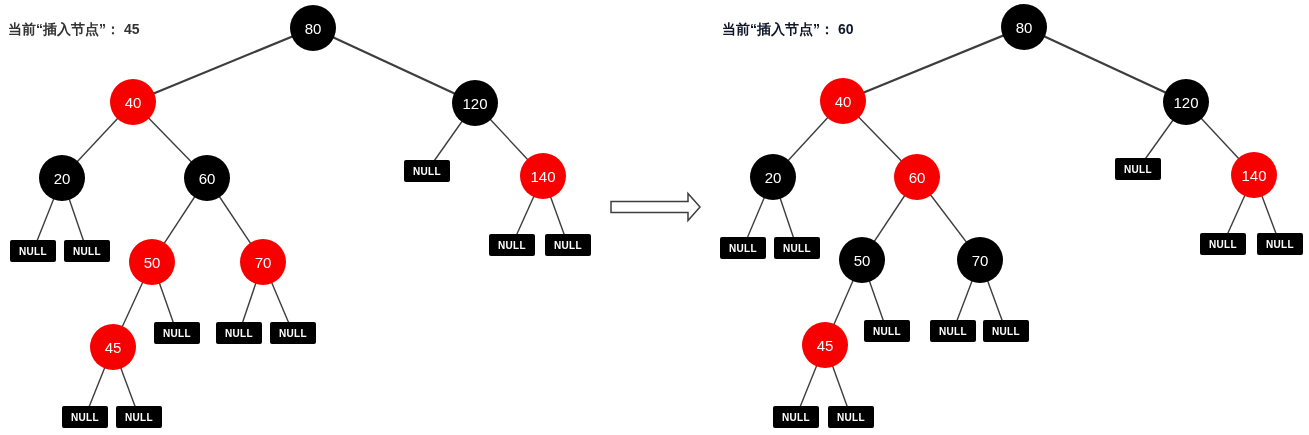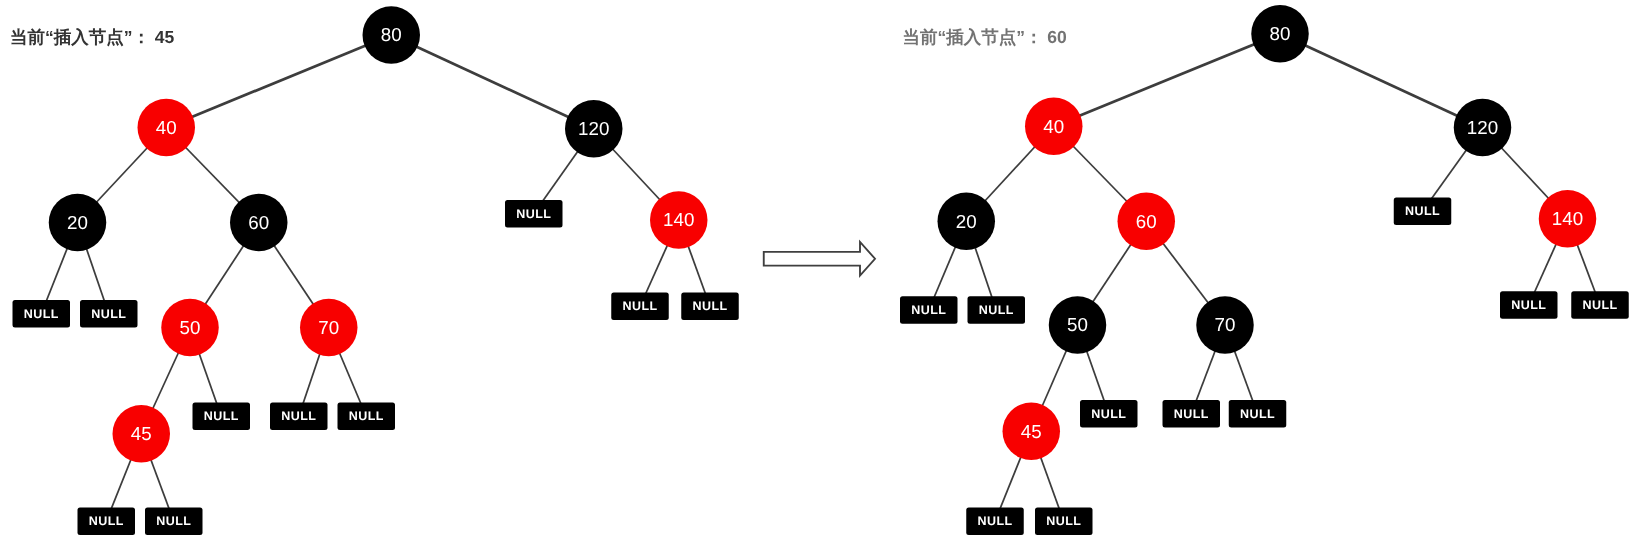--- a/index.html
+++ b/index.html
@@ -90,21 +90,21 @@
       <line x1="862" y1="260" x2="825" y2="345" stroke="#3d3d3d" stroke-width="1.4"></line>
       <line x1="862" y1="260" x2="887" y2="331" stroke="#3d3d3d" stroke-width="1.4"></line>
       <line x1="980" y1="260" x2="953" y2="331" stroke="#3d3d3d" stroke-width="1.4"></line>
       <line x1="980" y1="260" x2="1006" y2="331" stroke="#3d3d3d" stroke-width="1.4"></line>
       <line x1="825" y1="345" x2="796" y2="417" stroke="#3d3d3d" stroke-width="1.4"></line>
       <line x1="825" y1="345" x2="851" y2="417" stroke="#3d3d3d" stroke-width="1.4"></line>
     </svg>
 
   <div id="caption-left" class="caption" style="color: rgb(51, 51, 51);">当前“插入节点”： 45</div>
 
-  <div id="caption-right" class="caption" style="color: #737373;">当前“插入节点”： 60</div>
+  <div id="caption-right" class="caption" style="color: #0f172a;">当前“插入节点”： 60</div>
 
   <div id="nodes">
       <div class="tree-node" style="left: 290px; top: 5px; background: rgb(0, 0, 0); color: rgb(255, 255, 255);">80</div>
       <div class="tree-node" style="left: 110px; top: 79px; background: rgb(248, 0, 0); color: rgb(255, 255, 255);">40</div>
       <div class="tree-node" style="left: 452px; top: 80px; background: rgb(0, 0, 0); color: rgb(255, 255, 255);">120</div>
       <div class="tree-node" style="left: 39px; top: 155px; background: rgb(0, 0, 0); color: rgb(255, 255, 255);">20</div>
       <div class="tree-node" style="left: 184px; top: 155px; background: rgb(0, 0, 0); color: rgb(255, 255, 255);">60</div>
       <div class="null-box" style="left: 404px; top: 160px; background: rgb(0, 0, 0); color: rgb(255, 255, 255);">NULL</div>
       <div class="tree-node" style="left: 520px; top: 153px; background: rgb(248, 0, 0); color: rgb(255, 255, 255);">140</div>
       <div class="null-box" style="left: 10px; top: 240px; background: rgb(0, 0, 0); color: rgb(255, 255, 255);">NULL</div>

